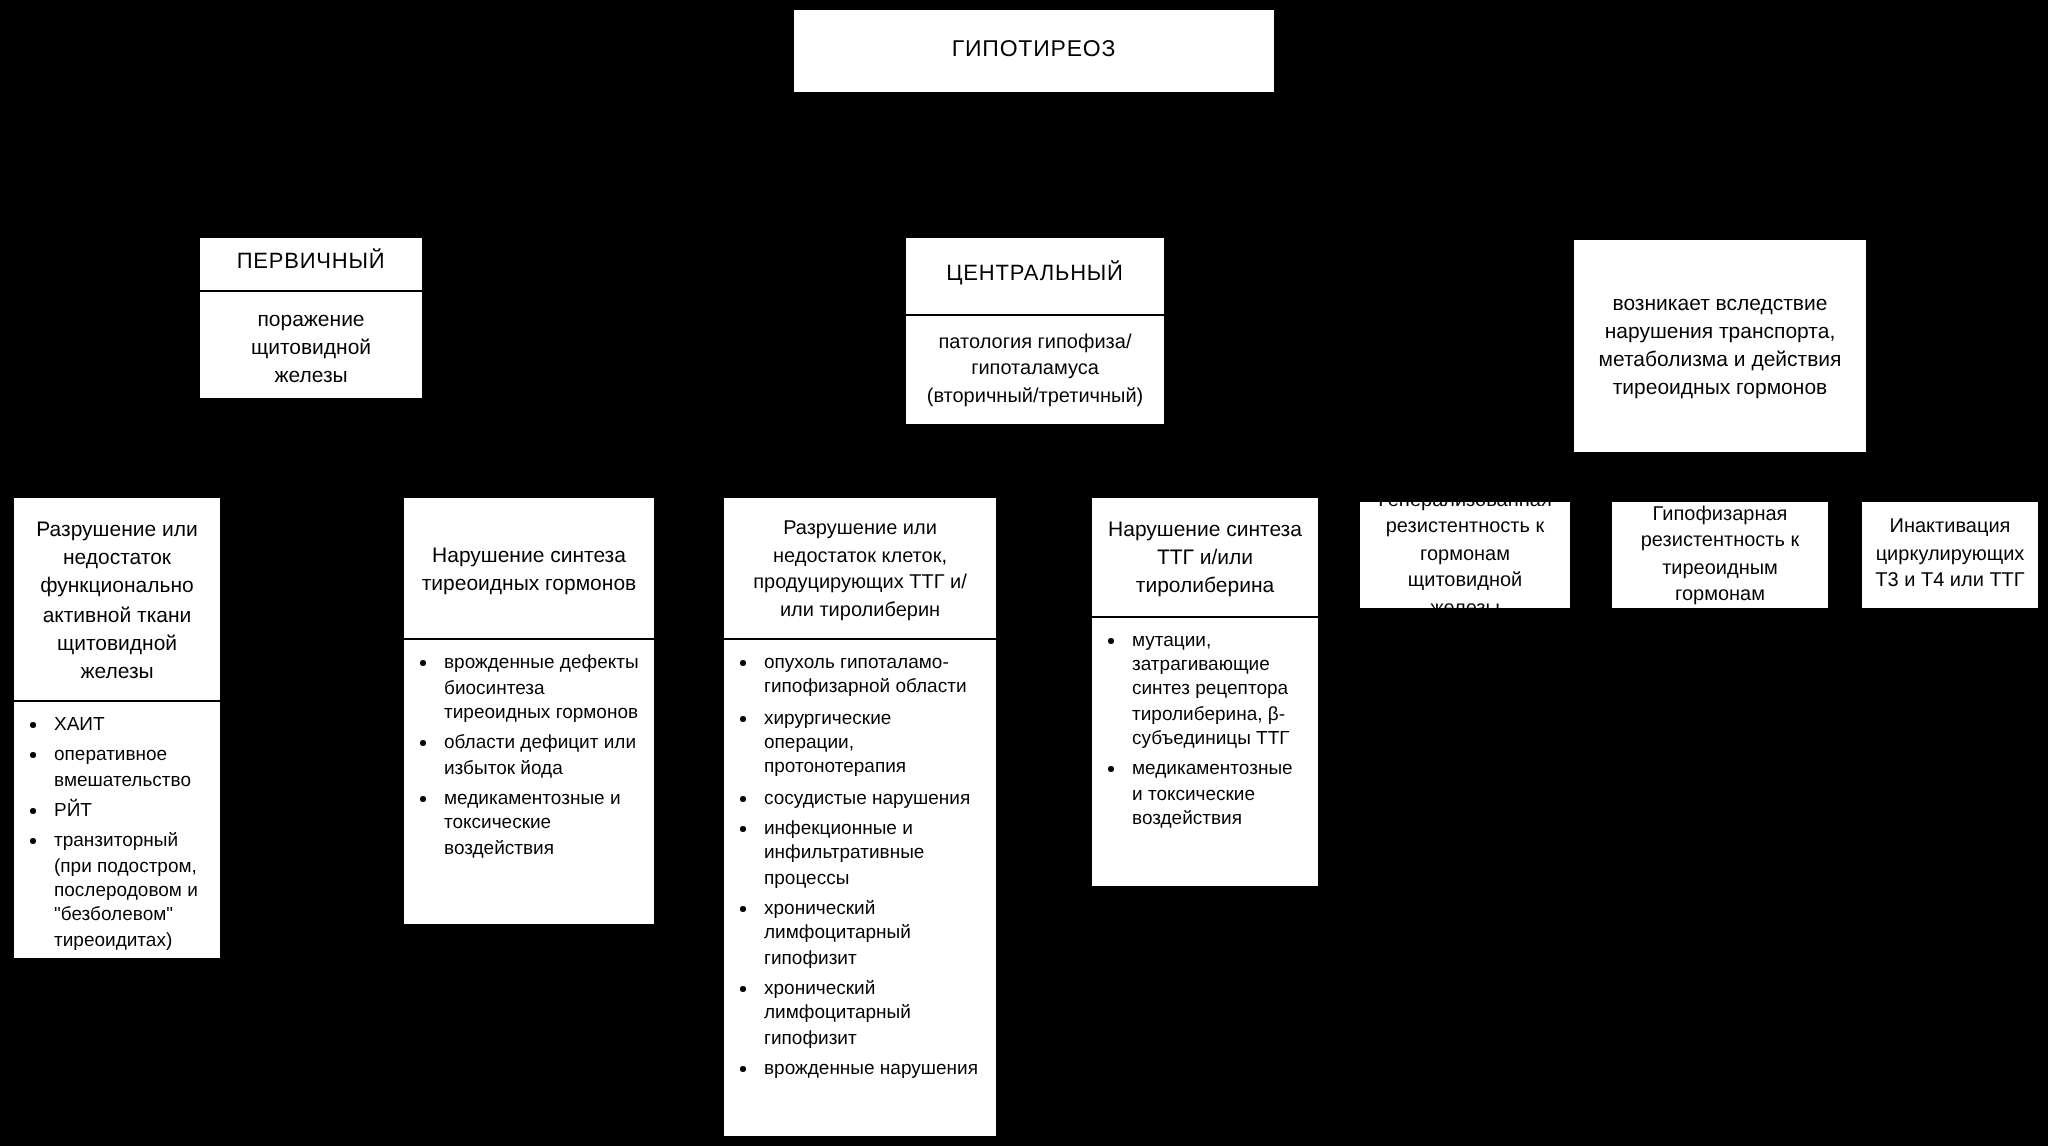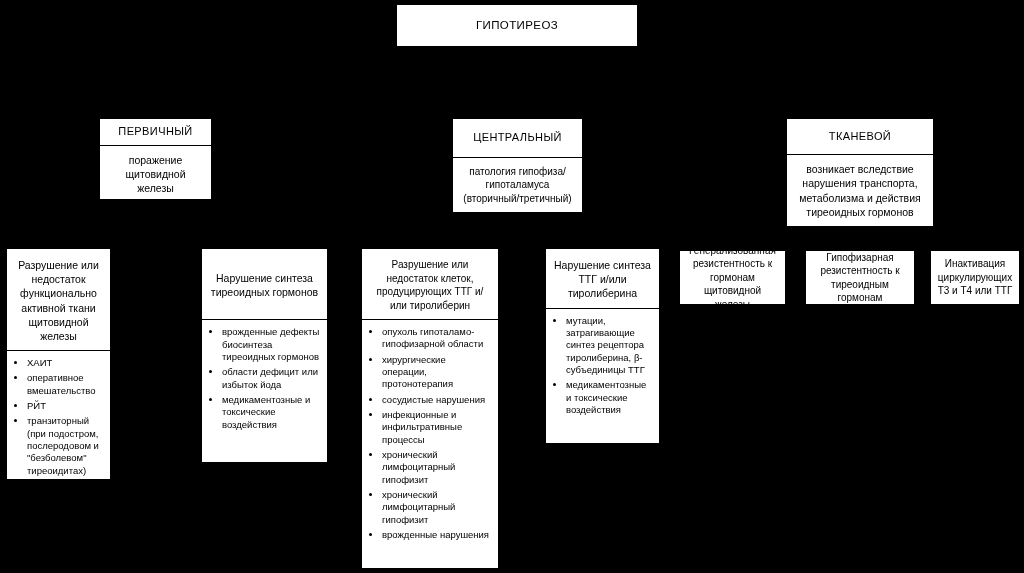--- a/index.html
+++ b/index.html
@@ -124,21 +124,20 @@
 
   <div class="box" style="left:452px; top:118px; width:131px; height:95px;">
     <div class="hdr" style="height:34px; display:flex; align-items:center; justify-content:center;">ЦЕНТРАЛЬНЫЙ</div>
     <div class="divider"></div>
     <div class="body small" style="flex:1; display:flex; align-items:center; justify-content:center; white-space:pre-line;">патология гипофиза/
 гипоталамуса
 (вторичный/третичный)</div>
   </div>
 
   <div class="box" style="left:786px; top:118px; width:148px; height:109px;">
-    <div class="hdr" style="height:34px; display:flex; align-items:center; justify-content:center;">ТКАНЕВОЙ</div>
     <div class="divider"></div>
     <div class="body" style="flex:1; display:flex; align-items:center; justify-content:center; white-space:pre-line;">возникает вследствие
 нарушения транспорта,
 метаболизма и действия
 тиреоидных гормонов</div>
   </div>
 
   <div class="box" style="left:6px; top:248px; width:105px; height:232px;">
     <div class="body" style="white-space:pre-line; padding-top:9px;">Разрушение или
 недостаток

